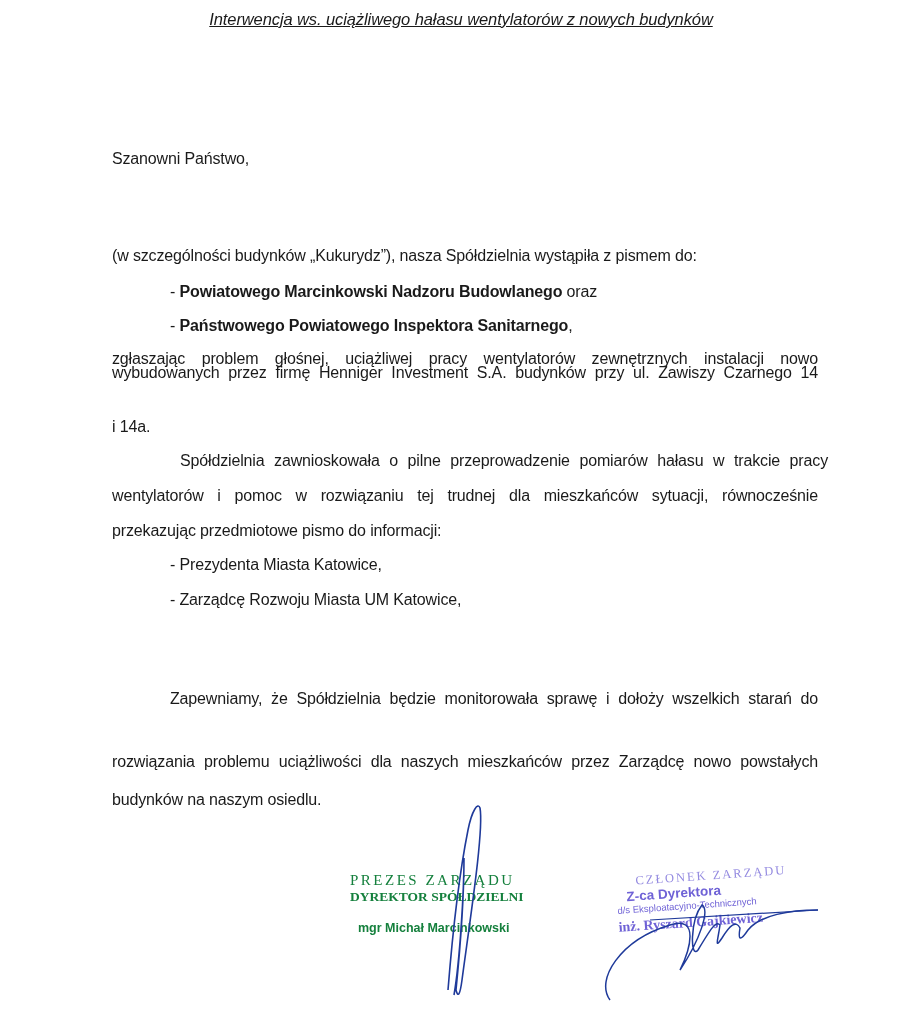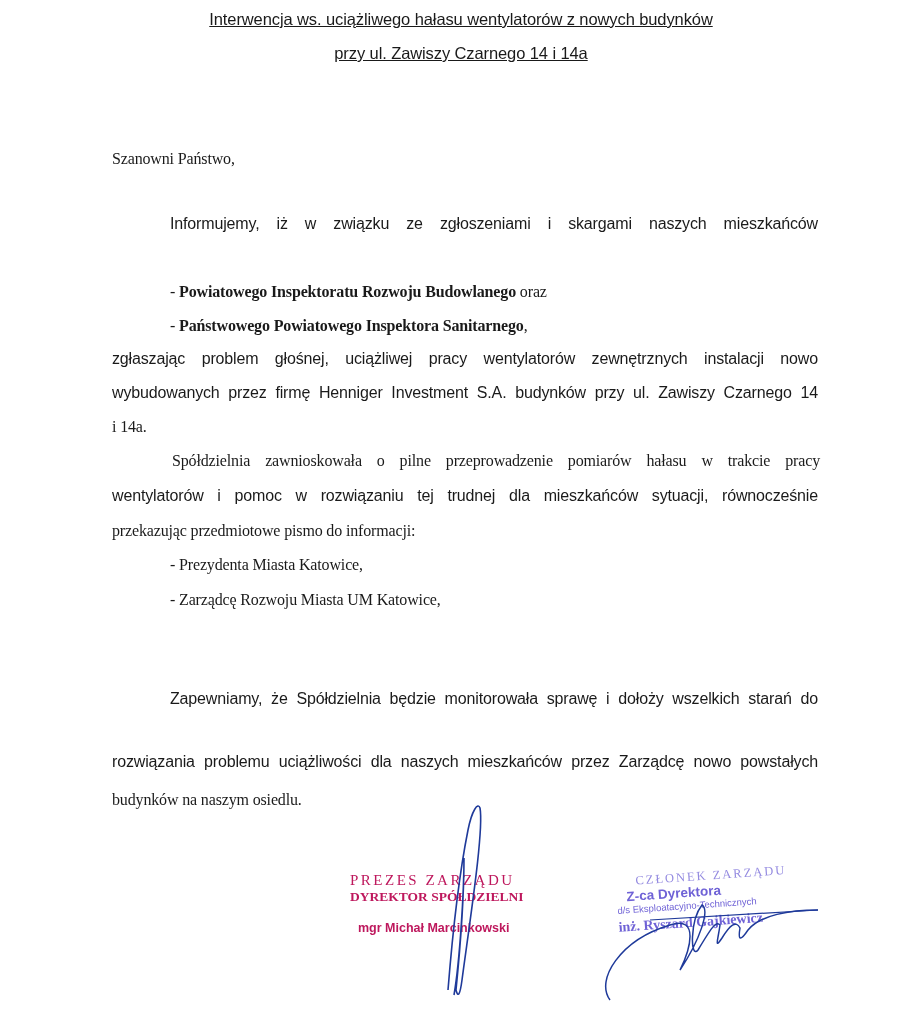--- a/index.html
+++ b/index.html
@@ -3,66 +3,65 @@
   <meta charset="utf-8">
   <style>
     html, body { margin: 0; padding: 0; background: #ffffff; }
     body {
       width: 922px; height: 1024px; position: relative; overflow: hidden;
       font-family: "Liberation Sans", sans-serif; color: #1a1a1a;
     }
     .page { position: absolute; left: 0; top: 0; width: 922px; height: 1024px; }
     .title {
       position: absolute; left: 0; width: 922px; text-align: center;
-      font-size: 16.5px; text-decoration: underline; letter-spacing: -0.1px;
+      font-size: 16.5px; text-decoration: underline; letter-spacing: -0.1px; font-style: italic;
     }
     .line {
-      position: absolute; font-size: 16px; white-space: nowrap; letter-spacing: -0.15px; font-family: Liberation Serif, serif;
+      position: absolute; font-size: 16px; white-space: nowrap; letter-spacing: -0.15px;
     }
     .just {
       position: absolute; left: 112px; width: 706px; font-size: 16px;
       text-align: justify; text-align-last: justify; white-space: nowrap;
       letter-spacing: -0.15px;
     }
     .b { font-weight: bold; }
-    .stamp { position: absolute; color: #be185d; }
+    .stamp { position: absolute; color: #15803d; }
     .stamp .l1 { font-family: "Liberation Serif", serif; font-size: 15px; letter-spacing: 2.5px; }
     .stamp .l2 { font-family: "Liberation Sans", sans-serif; font-weight: bold; font-size: 13.5px; }
     .stamp .l3 { font-family: "Liberation Sans", sans-serif; font-weight: bold; font-size: 12.5px; }
     .stamp2 { position: absolute; color: #6f62d6; }
     .stamp2 .a { font-family: "Liberation Serif", serif; font-size: 12.5px; letter-spacing: 2px; opacity: 0.75; }
     .stamp2 .b2 { font-family: "Liberation Sans", sans-serif; font-weight: bold; font-size: 13.5px; }
     .stamp2 .c { font-family: "Liberation Sans", sans-serif; font-size: 9.5px; }
     .stamp2 .d { font-family: "Liberation Serif", serif; font-size: 14px; font-weight: bold; }
     svg.sig { position: absolute; overflow: visible; }
   </style>
 </head>
 <body>
 
 <div class="page">
 
   <div class="title" style="top:10px;">Interwencja ws. uciążliwego hałasu wentylatorów z nowych budynków</div>
-  <div class="title" style="top:44px;">przy ul. Zawiszy Czarnego 14 i 14a</div>
 
   <div class="line" style="left:112px; top:150px;">Szanowni Państwo,</div>
 
-  <div class="just" style="left:170px; width:648px; top:215px;">Informujemy, iż w związku ze zgłoszeniami i skargami naszych mieszkańców</div>
+  <div class="line" style="left:112px; top:247px;">(w szczególności budynków „Kukurydz”), nasza Spółdzielnia wystąpiła z pismem do:</div>
 
   <div class="line" style="left:170px; top:283px;">
-    <span>- </span><span class="b">Powiatowego Inspektoratu Rozwoju Budowlanego</span><span> oraz</span>
+    <span>- </span><span class="b">Powiatowego Marcinkowski Nadzoru Budowlanego</span><span> oraz</span>
   </div>
   <div class="line" style="left:170px; top:317px;">
     <span>- </span><span class="b">Państwowego Powiatowego Inspektora Sanitarnego</span><span>,</span>
   </div>
 
   <div class="just" style="top:350px;">zgłaszając problem głośnej, uciążliwej pracy wentylatorów zewnętrznych instalacji nowo</div>
-  <div class="just" style="top:384px;">wybudowanych przez firmę Henniger Investment S.A. budynków przy ul. Zawiszy Czarnego 14</div>
+  <div class="just" style="top:364px;">wybudowanych przez firmę Henniger Investment S.A. budynków przy ul. Zawiszy Czarnego 14</div>
   <div class="line" style="left:112px; top:418px;">i 14a.</div>
 
-  <div class="just" style="left:172px; width:648px; top:452px;font-family:Liberation Serif, serif;">Spółdzielnia zawnioskowała o pilne przeprowadzenie pomiarów hałasu w trakcie pracy</div>
+  <div class="just" style="left:180px; width:648px; top:452px;">Spółdzielnia zawnioskowała o pilne przeprowadzenie pomiarów hałasu w trakcie pracy</div>
   <div class="just" style="top:487px;">wentylatorów i pomoc w rozwiązaniu tej trudnej dla mieszkańców sytuacji, równocześnie</div>
   <div class="line" style="left:112px; top:522px;">przekazując przedmiotowe pismo do informacji:</div>
 
   <div class="line" style="left:170px; top:556px;">- Prezydenta Miasta Katowice,</div>
   <div class="line" style="left:170px; top:591px;">- Zarządcę Rozwoju Miasta UM Katowice,</div>
 
   <div class="just" style="left:170px; width:648px; top:690px;">Zapewniamy, że Spółdzielnia będzie monitorowała sprawę i dołoży wszelkich starań do</div>
   <div class="just" style="top:725px;margin-top:28px;">rozwiązania problemu uciążliwości dla naszych mieszkańców przez Zarządcę nowo powstałych</div>
   <div class="line" style="left:112px; top:759px;margin-top:32px;">budynków na naszym osiedlu.</div>
 

